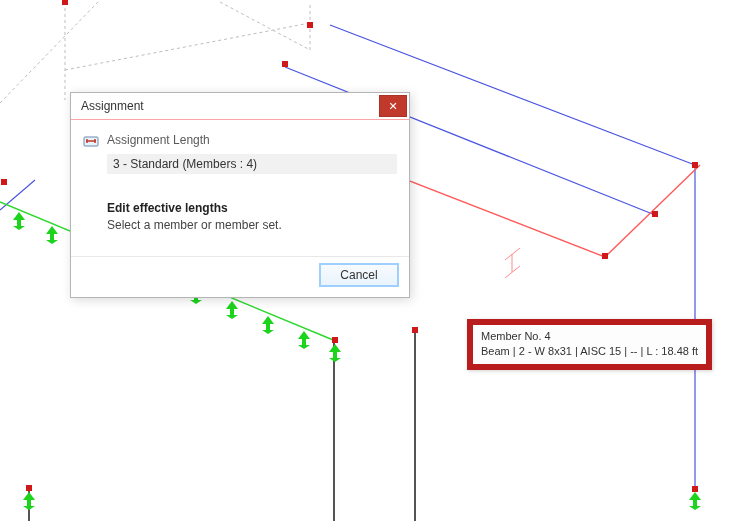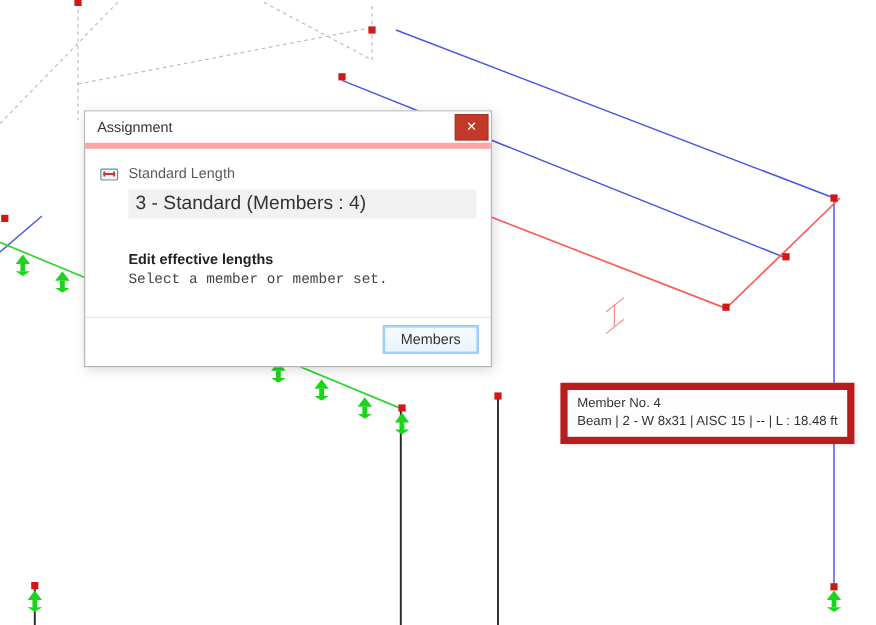--- a/index.html
+++ b/index.html
@@ -29,21 +29,21 @@
     background: #ffffff;
     border: 1px solid #b5b5b5;
     box-shadow: 2px 2px 10px rgba(0,0,0,.15);
   }
   .titlebar {
     display: flex;
     align-items: center;
     justify-content: space-between;
     height: 26px;
     background: #ffffff;
-    border-bottom: 5px solid #fca5a5;
+    border-bottom: 1px solid #fca5a5;
     padding-left: 10px;
   }
   .titlebar .title {
     font-size: 12px;
     color: #333;
   }
   .close-btn {
     width: 26px;
     height: 20px;
     margin: 2px 2px 2px 0;
@@ -75,34 +75,33 @@
     flex: 0 0 16px;
   }
   .section-title {
     color: #5a5a5a;
     font-size: 12px;
   }
   .list-row {
     background: #f1f1f1;
     padding: 3px 6px;
     margin-left: 24px;
-    font-size: 16px;
+    font-size: 12px;
     color: #333;
   }
   .instruction {
     margin: 26px 0 4px 24px;
     line-height: 1.4;
   }
   .instruction .bold {
     font-weight: 600;
     color: #222;
   }
   .instruction .sub {
     color: #444;
-    font-family: Liberation Mono, monospace;
   }
   .button-row {
     display: flex;
     justify-content: flex-end;
     padding: 6px 10px 10px 10px;
     border-top: 1px solid #e8e8e8;
     margin-top: 6px;
   }
   .btn {
     min-width: 80px;
@@ -310,29 +309,29 @@
       </div>
     </div>
     <div class="dialog-body">
       <div class="section">
         <div class="section-header">
           <svg class="section-icon" width="16" height="16">
             <rect x="1" y="5" width="14" height="9" rx="1" fill="#eaf2fa" stroke="#6b8ab0"></rect>
             <path d="M3 9 L13 9" stroke="#c0392b" stroke-width="1.5"></path>
             <path d="M4 7 L4 11 M12 7 L12 11" stroke="#c0392b" stroke-width="1.5"></path>
           </svg>
-          <span class="section-title">Standard Length</span>
+          <span class="section-title">Assignment Length</span>
         </div>
         <div class="list-row">
           <span>3 - Standard (Members : 4)</span>
         </div>
         <div class="instruction">
           <div class="bold">Edit effective lengths</div>
           <div class="sub">Select a member or member set.</div>
         </div>
       </div>
     </div>
     <div class="button-row">
-      <button class="btn">Members</button>
+      <button class="btn">Cancel</button>
     </div>
   </div>
 
 </div>
 
 </body></html>

